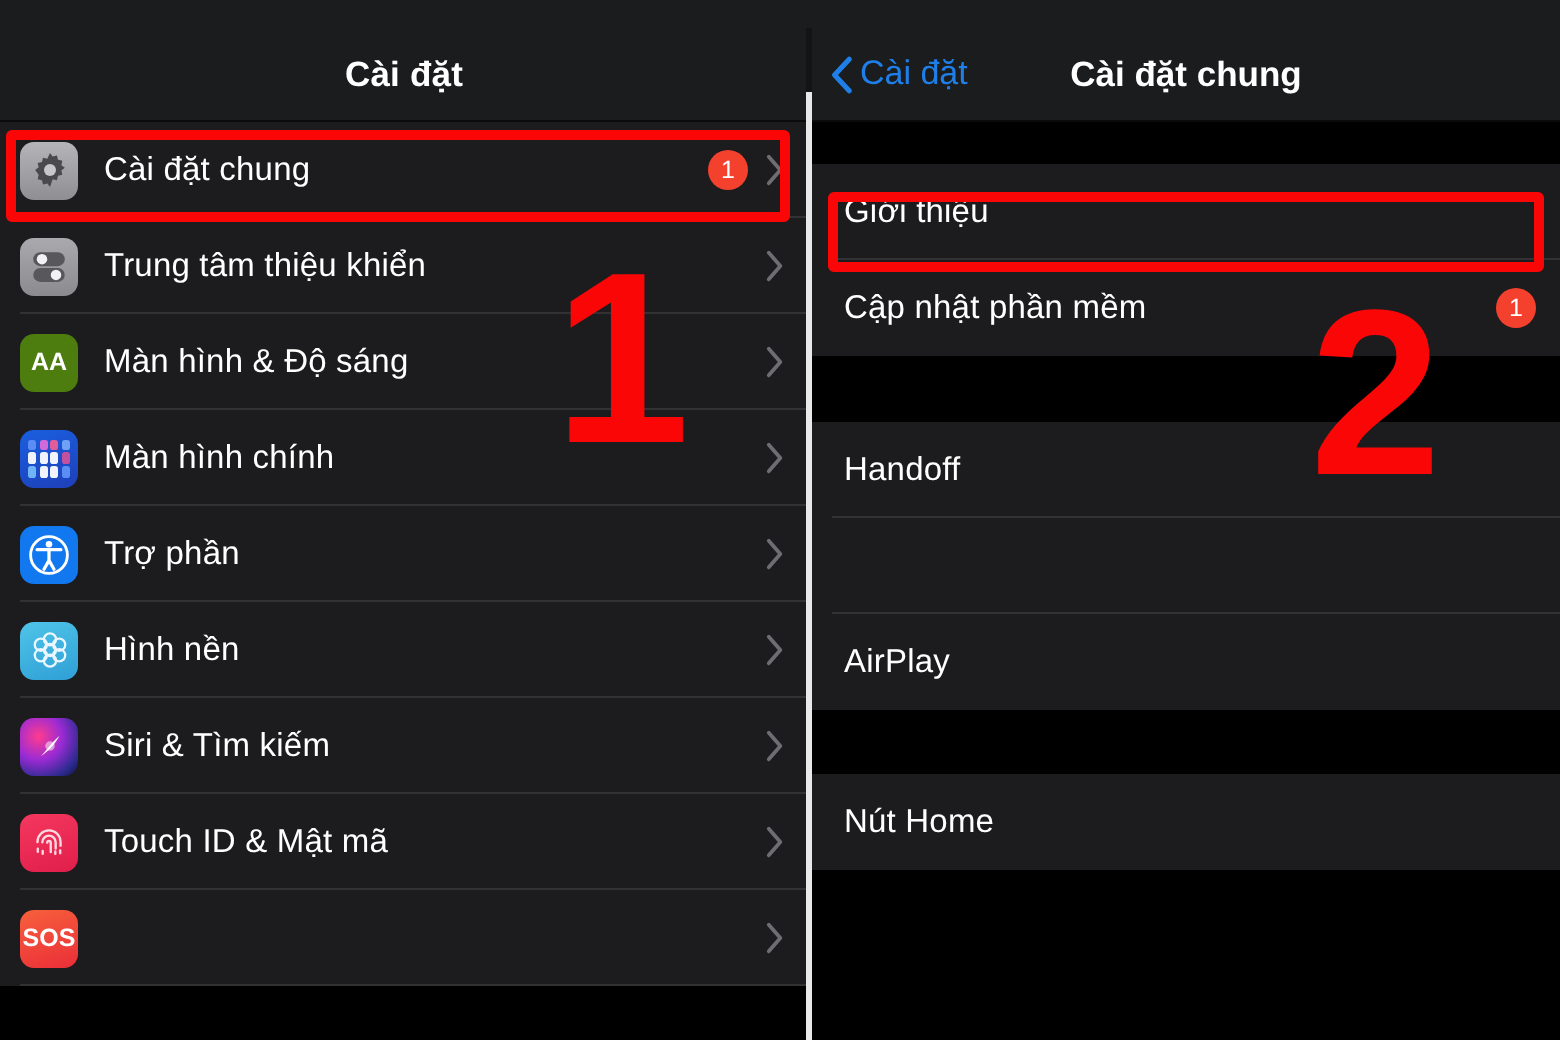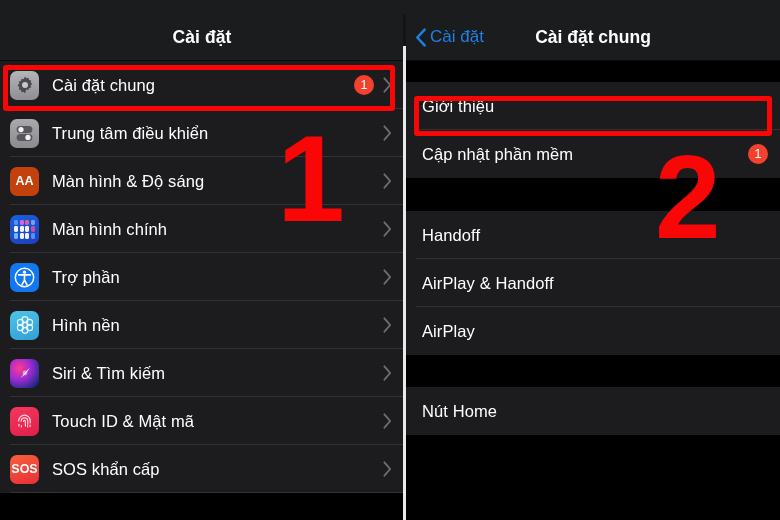--- a/index.html
+++ b/index.html
@@ -69,21 +69,21 @@
   .badge {
     min-width:20px; height:20px; padding:0 5px; border-radius:10px;
     background:#f4412e; color:#fff; font-size:12.5px; font-weight:500;
     display:flex; align-items:center; justify-content:center; line-height:1;
   }
   .chev { width:9px; height:16px; display:block; opacity:.72; }
 
   
   .ic-gear { background:linear-gradient(180deg,#b4b4b9,#8e8e93); }
   .ic-cc   { background:linear-gradient(180deg,#a9a9ae,#8a8a8f); }
-  .ic-aa   { background:#c2410c;justify-content:center; }
+  .ic-aa   { background:#4d7c0f;justify-content:center; }
   .ic-home { background:linear-gradient(160deg,#1a5fe0,#1e3fb8); }
   .ic-acc  { background:#1278f0; }
   .ic-wall { background:linear-gradient(160deg,#4fc4e8,#2f9fd6); }
   .ic-siri { background:radial-gradient(circle at 32% 32%,#ff3b8e 0%,#9b2bd4 42%,#2b2b8f 78%,#101038 100%); }
   .ic-touch{ background:linear-gradient(160deg,#f5385f,#e01e4a); }
   .ic-sos  { background:linear-gradient(160deg,#f7603c,#ea2e38); }
 
   .homegrid { width:21px; height:19px; display:grid; grid-template-columns:repeat(4,1fr);
               grid-template-rows:repeat(3,1fr); gap:1.6px; }
   .homegrid i { border-radius:1.4px; display:block; }
@@ -134,21 +134,21 @@
 
       <div class="row">
         <span class="icon ic-cc">
           <svg width="21" height="21" viewBox="0 0 24 24" aria-hidden="true">
             <rect x="3" y="3.5" width="18" height="8" rx="4" fill="#58585c"></rect>
             <circle cx="8" cy="7.5" r="3" fill="#f2f2f4"></circle>
             <rect x="3" y="12.5" width="18" height="8" rx="4" fill="#58585c"></rect>
             <circle cx="16" cy="16.5" r="3" fill="#f2f2f4"></circle>
           </svg>
         </span>
-        <span class="label">Trung tâm điều khiển</span>
+        <span class="label">Trung tâm thiệu khiển</span>
         <span class="row-right">
           <svg class="chev" viewBox="0 0 10 18">
               <path d="M1.5 1.5L8 9l-6.5 7.5" stroke="#8e8e93" stroke-width="2.1" fill="none" stroke-linecap="round" stroke-linejoin="round"></path>
             </svg>
         </span>
         <span class="sep"></span>
       </div>
 
       <div class="row">
         <span class="icon ic-aa">
@@ -262,21 +262,20 @@
               <path d="M1.5 1.5L8 9l-6.5 7.5" stroke="#8e8e93" stroke-width="2.1" fill="none" stroke-linecap="round" stroke-linejoin="round"></path>
             </svg>
         </span>
         <span class="sep"></span>
       </div>
 
       <div class="row">
         <span class="icon ic-sos">
           <span class="ic-label">SOS</span>
         </span>
-        <span class="label">SOS khẩn cấp</span>
         <span class="row-right">
           <svg class="chev" viewBox="0 0 10 18">
               <path d="M1.5 1.5L8 9l-6.5 7.5" stroke="#8e8e93" stroke-width="2.1" fill="none" stroke-linecap="round" stroke-linejoin="round"></path>
             </svg>
         </span>
         <span class="sep"></span>
       </div>
 
     </div>
   </div>
@@ -312,21 +311,20 @@
     </div>
 
     <div class="gap" style="height:33px"></div>
 
     <div class="group">
       <div class="row plain">
         <span class="label">Handoff</span>
         <span class="sep"></span>
       </div>
       <div class="row plain">
-        <span class="label">AirPlay &amp; Handoff</span>
         <span class="sep"></span>
       </div>
       <div class="row plain nosep">
         <span class="label">AirPlay</span>
       </div>
     </div>
 
     <div class="gap" style="height:32px"></div>
 
     <div class="group">

